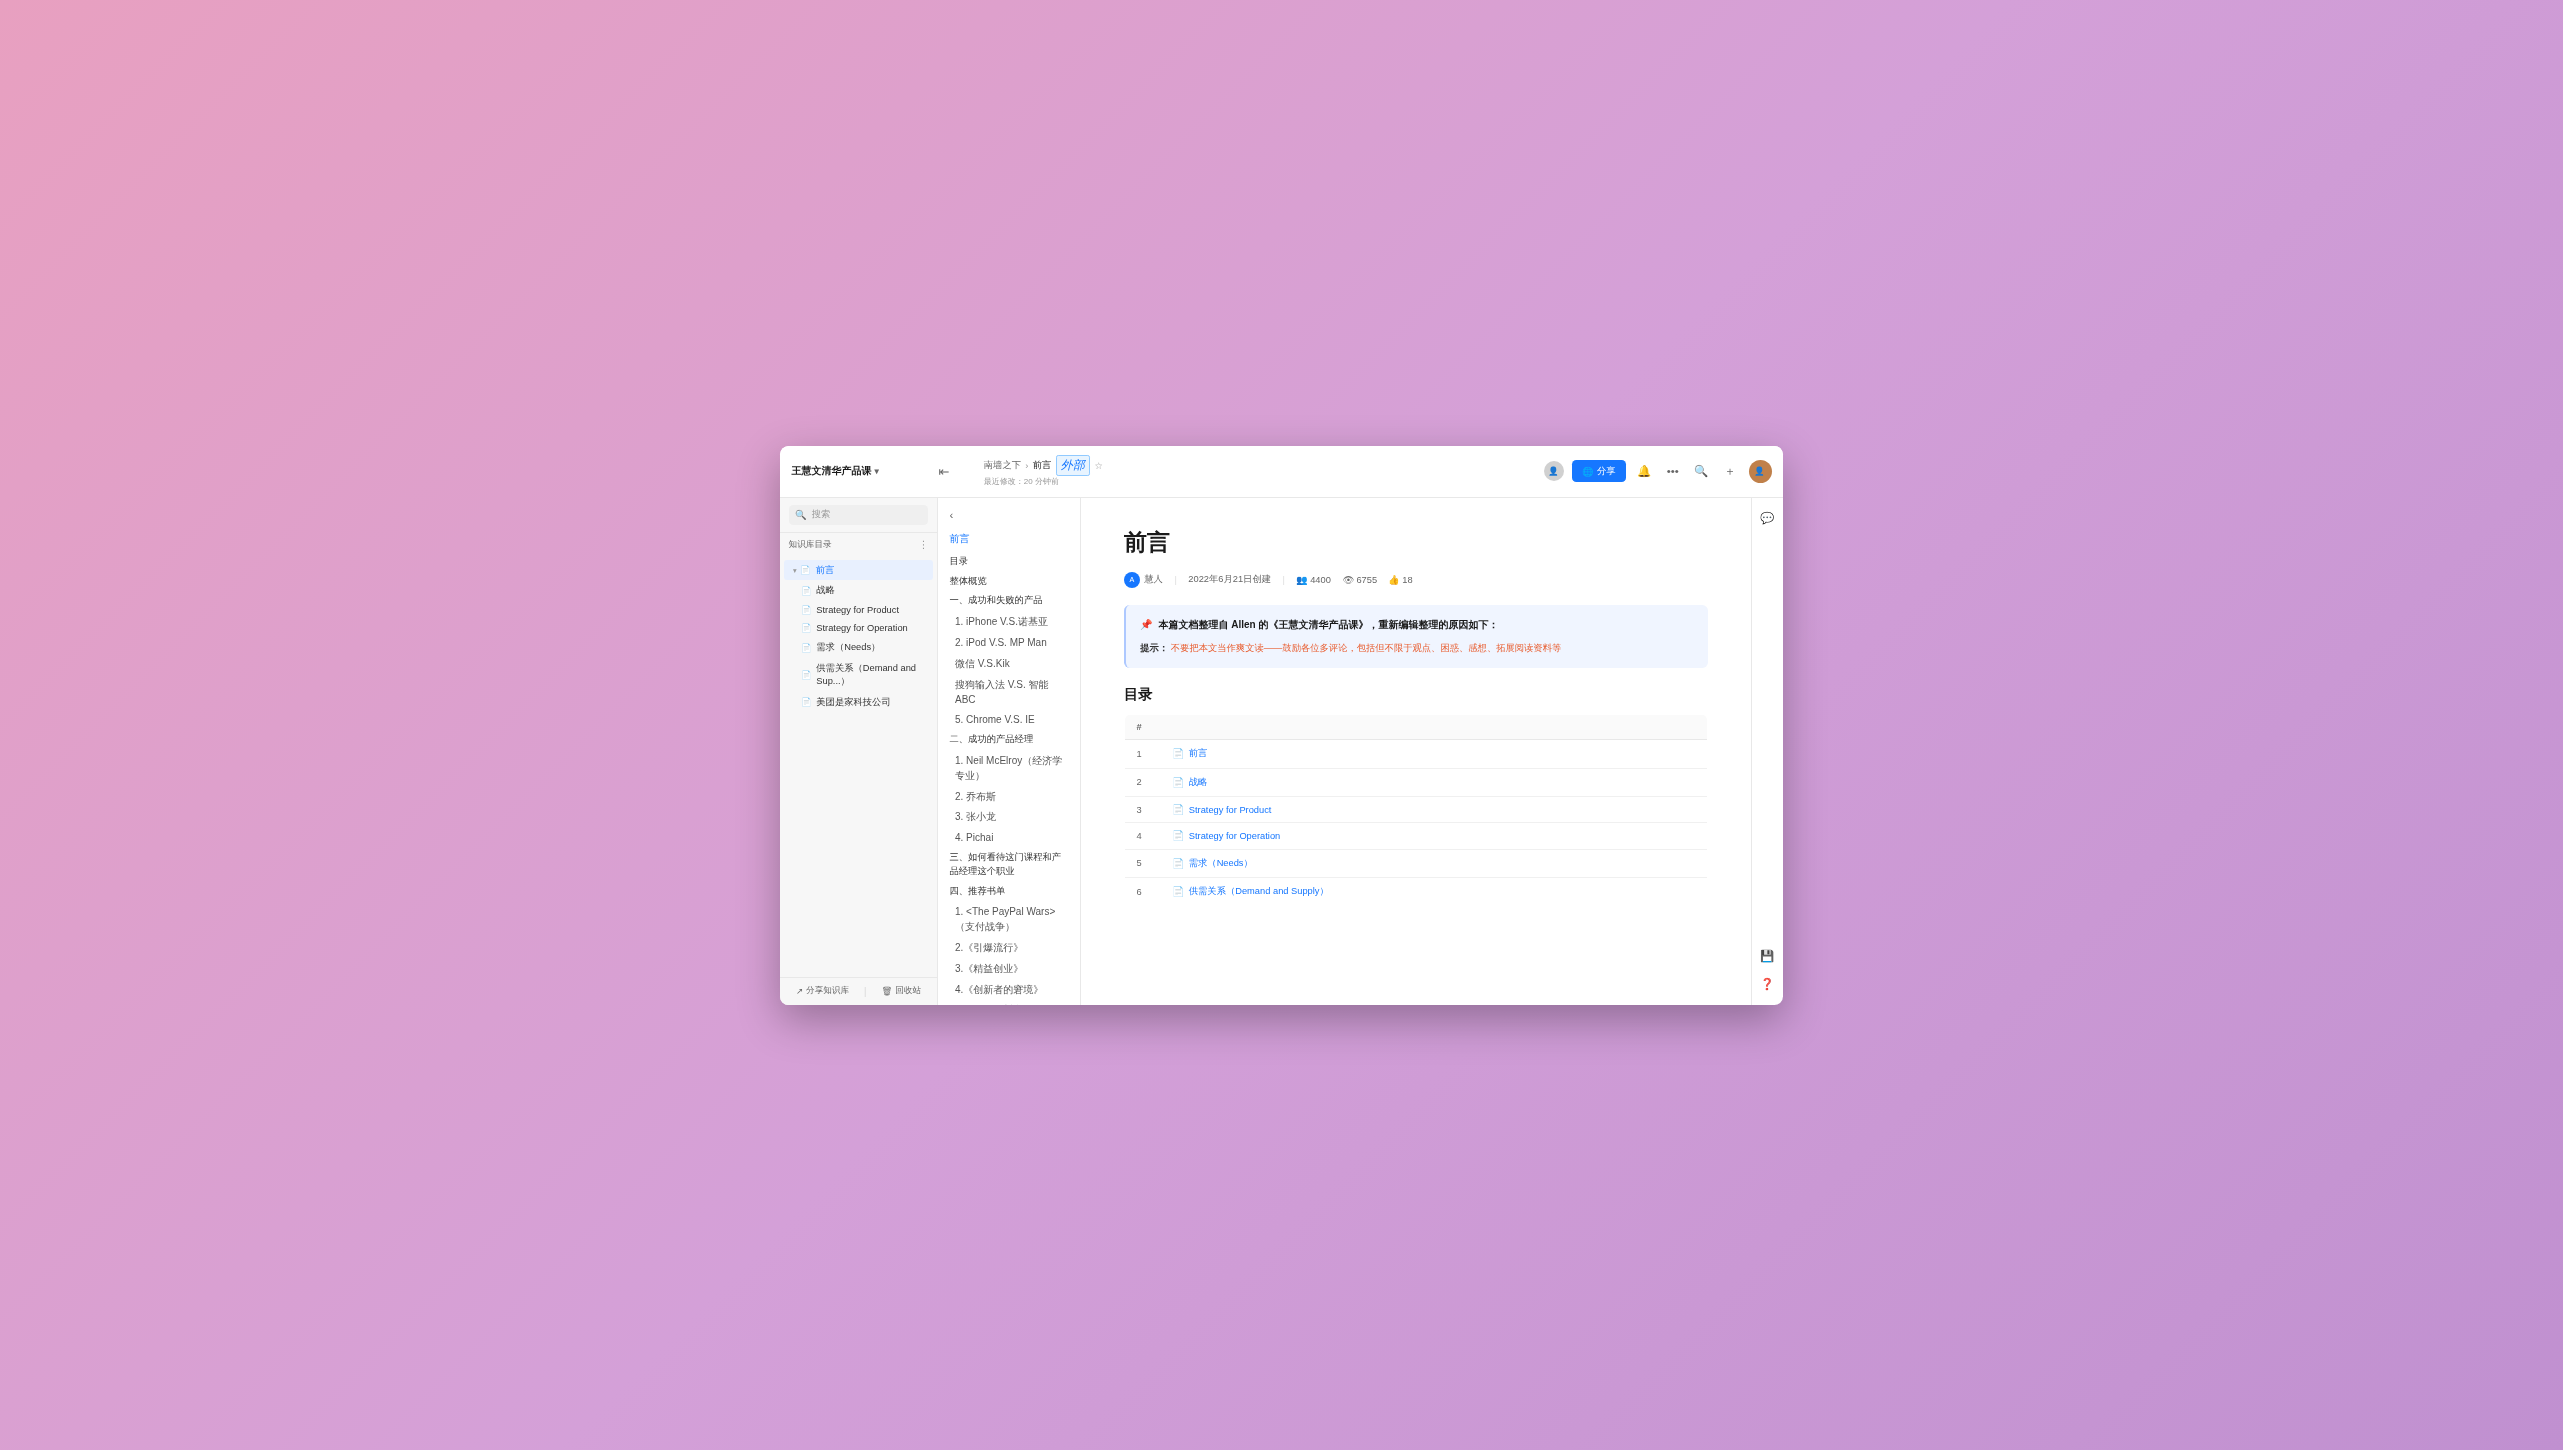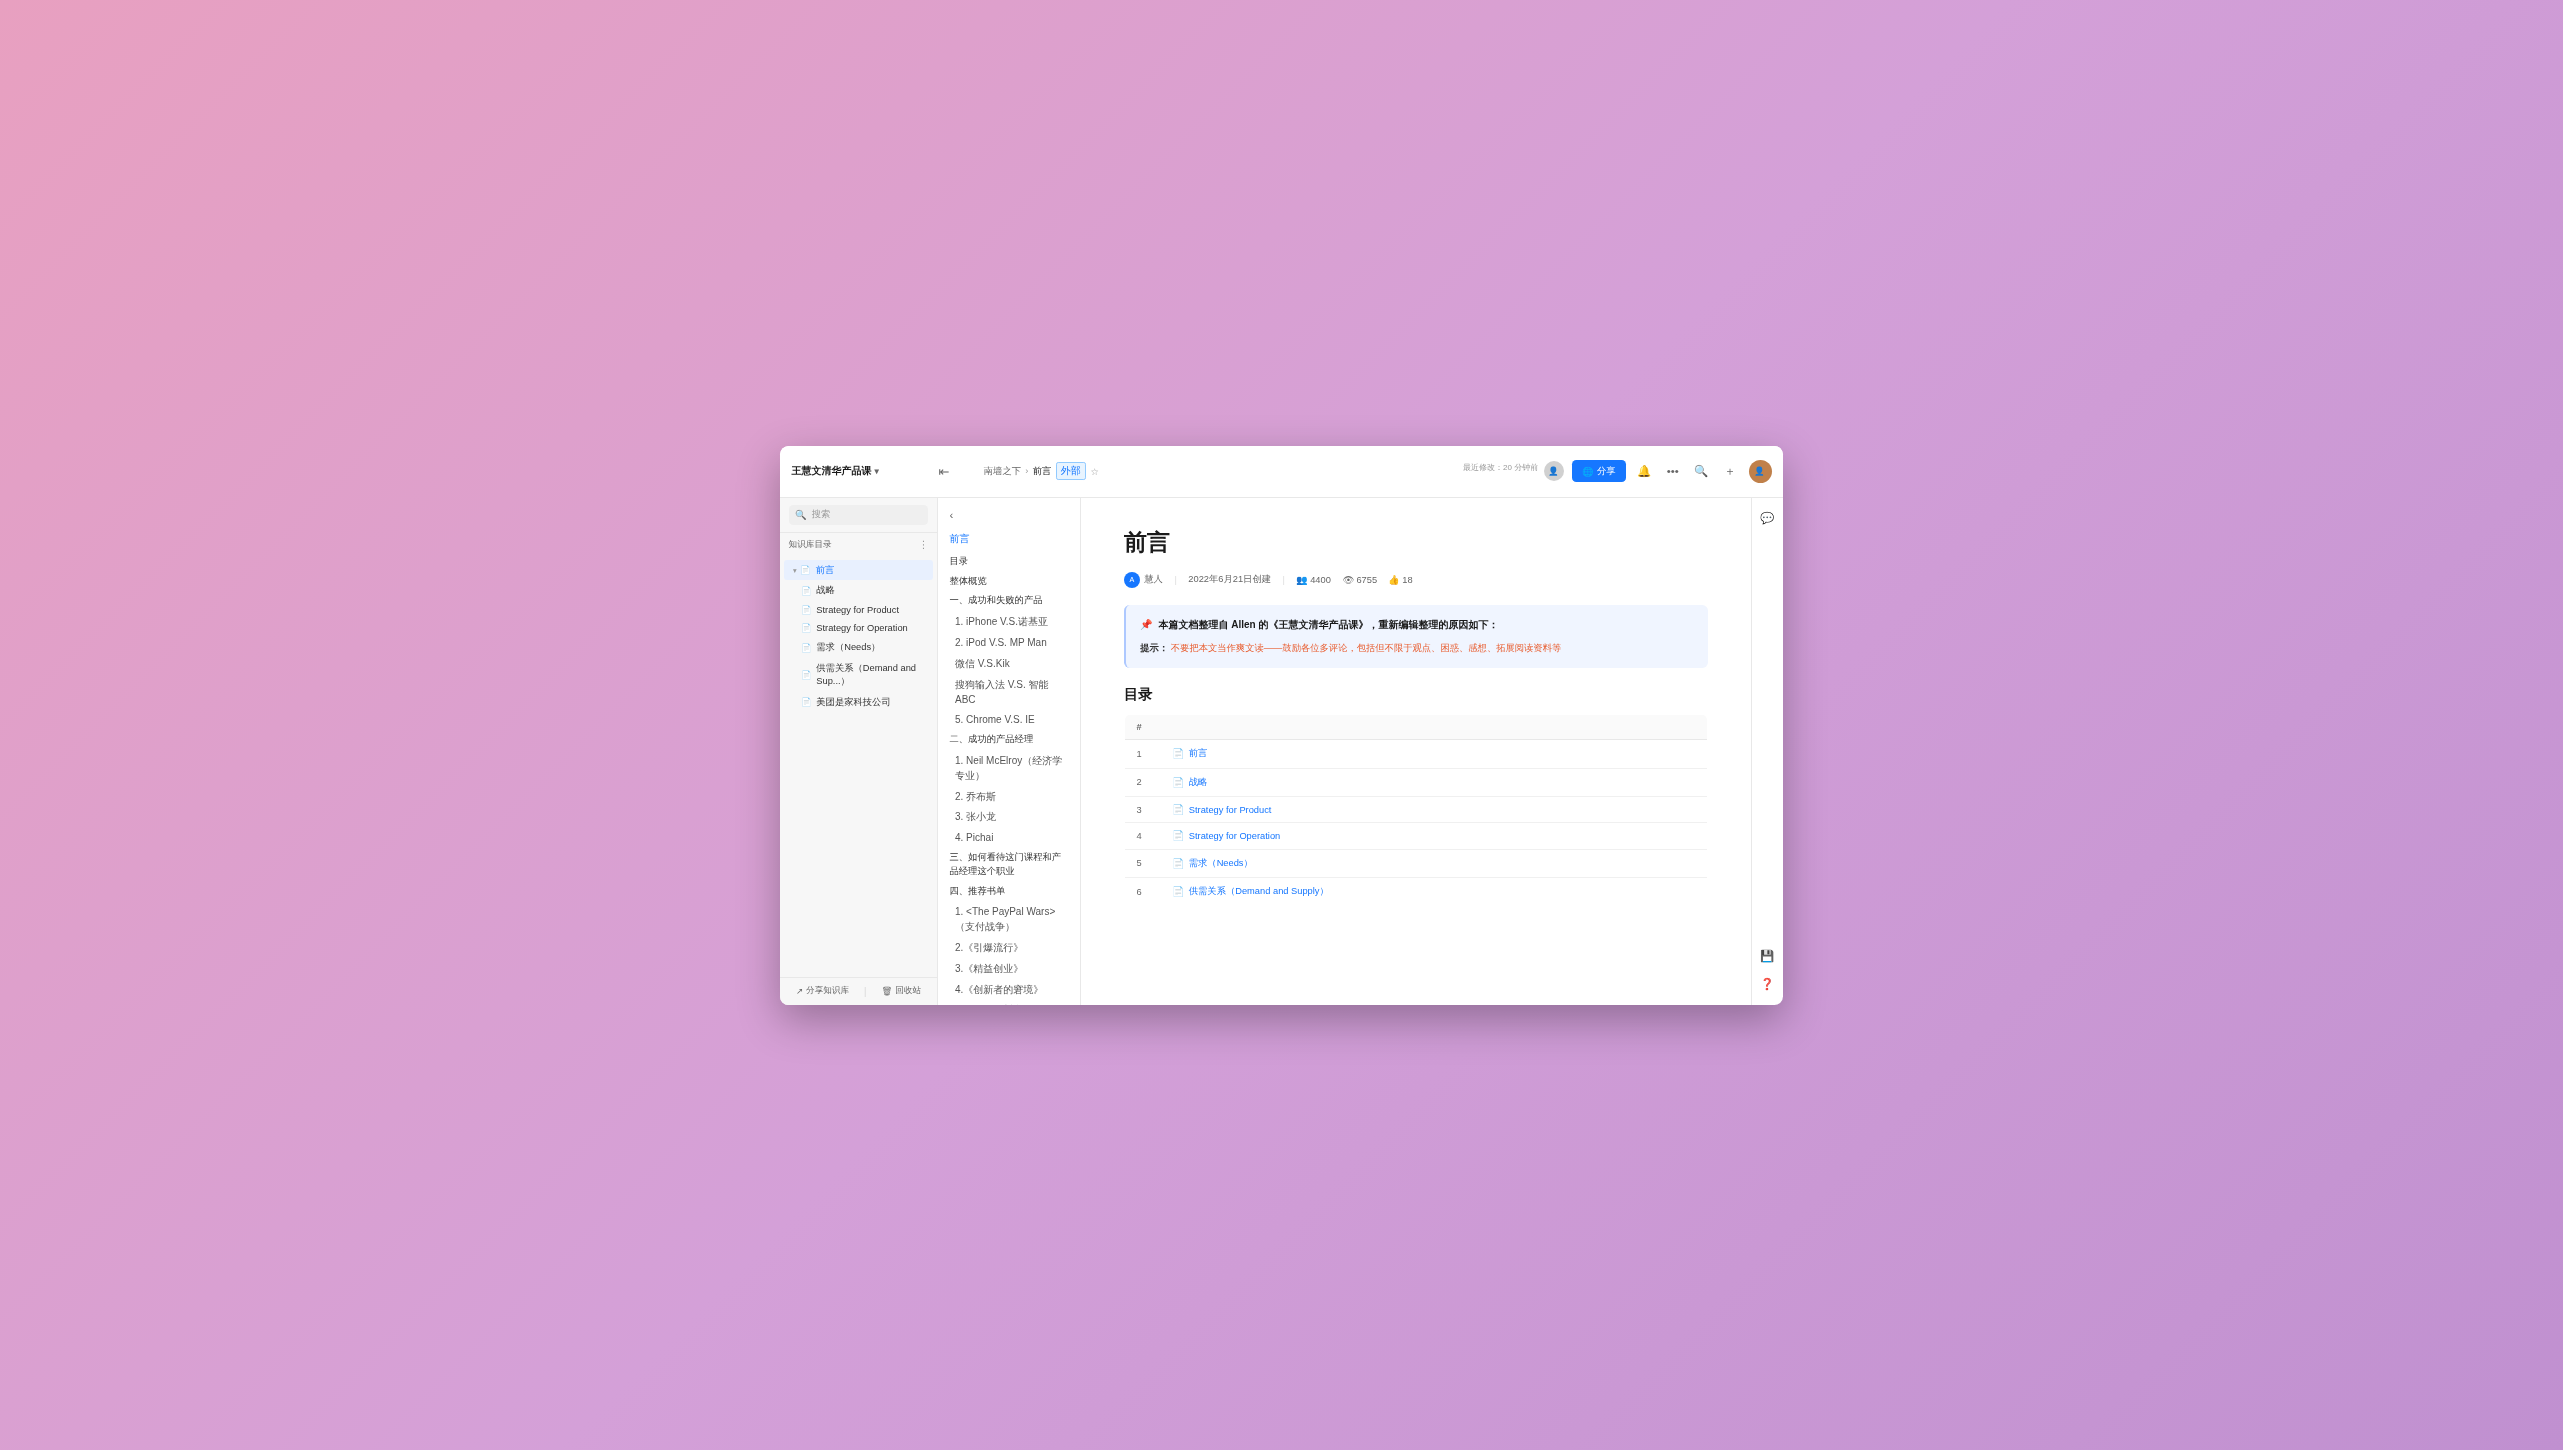--- a/index.html
+++ b/index.html
@@ -59,21 +59,22 @@
       padding-left: 14.3px;
     }
     .breadcrumb-sep { color: #999; }
     .breadcrumb-current { color: #1a1a1a; font-weight: 500; }
     .breadcrumb-tag {
       background: #e8f4ff;
       color: #1677ff;
       border: 0.7px solid #91caff;
       border-radius: 2.2px;
       padding: 0.7px 4.3px;
-      font-size: 10px;
+      font-size: 12px;
+      font-style: italic;
     }
     .breadcrumb-star { color: #999; cursor: pointer; }
     .top-bar-right {
       display: flex;
       align-items: center;
       gap: 8.6px;
     }
     .avatar-small {
       width: 20px; height: 20px;
       border-radius: 50%;
@@ -347,21 +348,21 @@
   <div class="top-bar">
 
     <div style="width:158px; display:flex; align-items:center; gap:4.3px; flex-shrink:0;">
       <span class="workspace-name">
         <span>王慧文清华产品课</span>
         <span class="workspace-arrow">▾</span>
       </span>
       <span class="collapse-btn" style="margin-left:auto;">⇤</span>
     </div>
 
-    <div style="display:flex; flex-direction:row; flex:1; padding-left:14.3px;">
+    <div style="display:flex; flex-direction:column; flex:1; padding-left:14.3px;">
       <div class="breadcrumb">
         <span>南墙之下</span>
         <span class="breadcrumb-sep">›</span>
         <span class="breadcrumb-current">前言</span>
         <span class="breadcrumb-tag">外部</span>
         <span class="breadcrumb-star">☆</span>
       </div>
       <div class="last-modified">最近修改：20 分钟前</div>
     </div>
 

